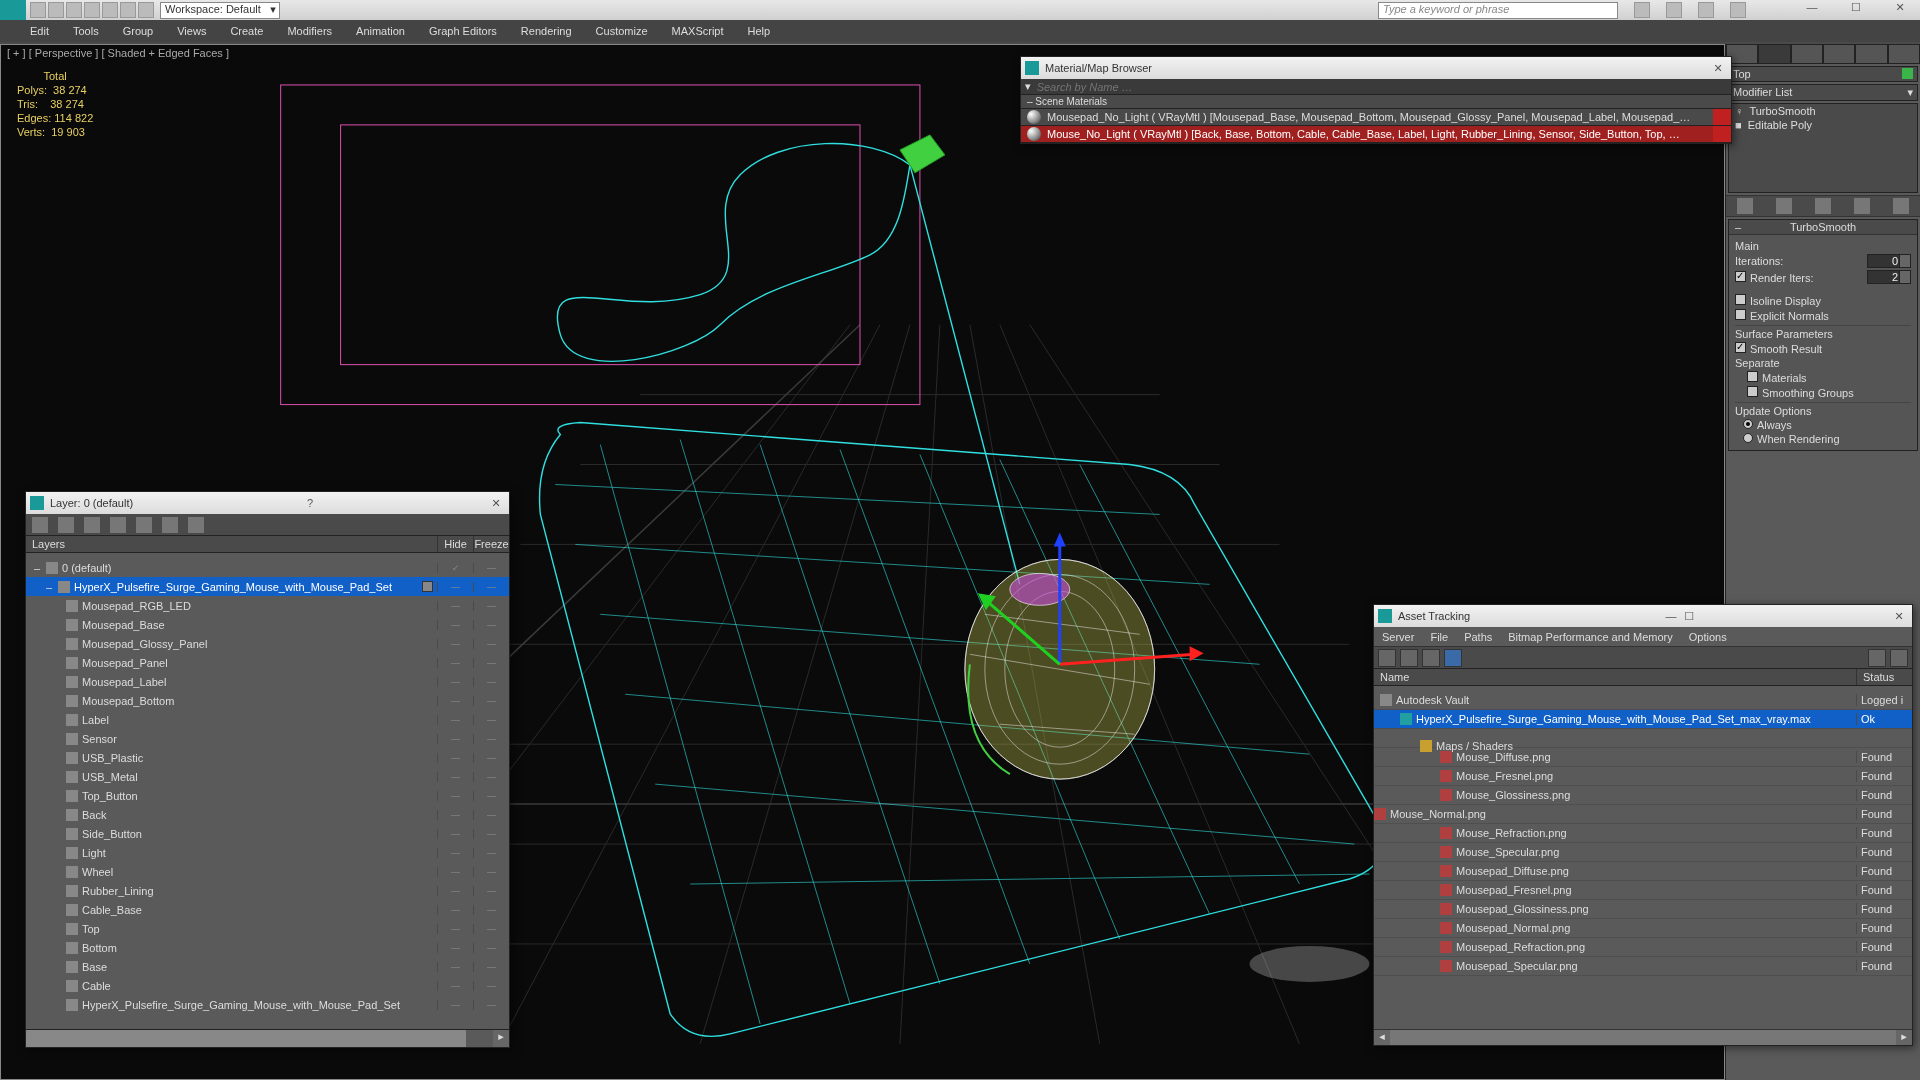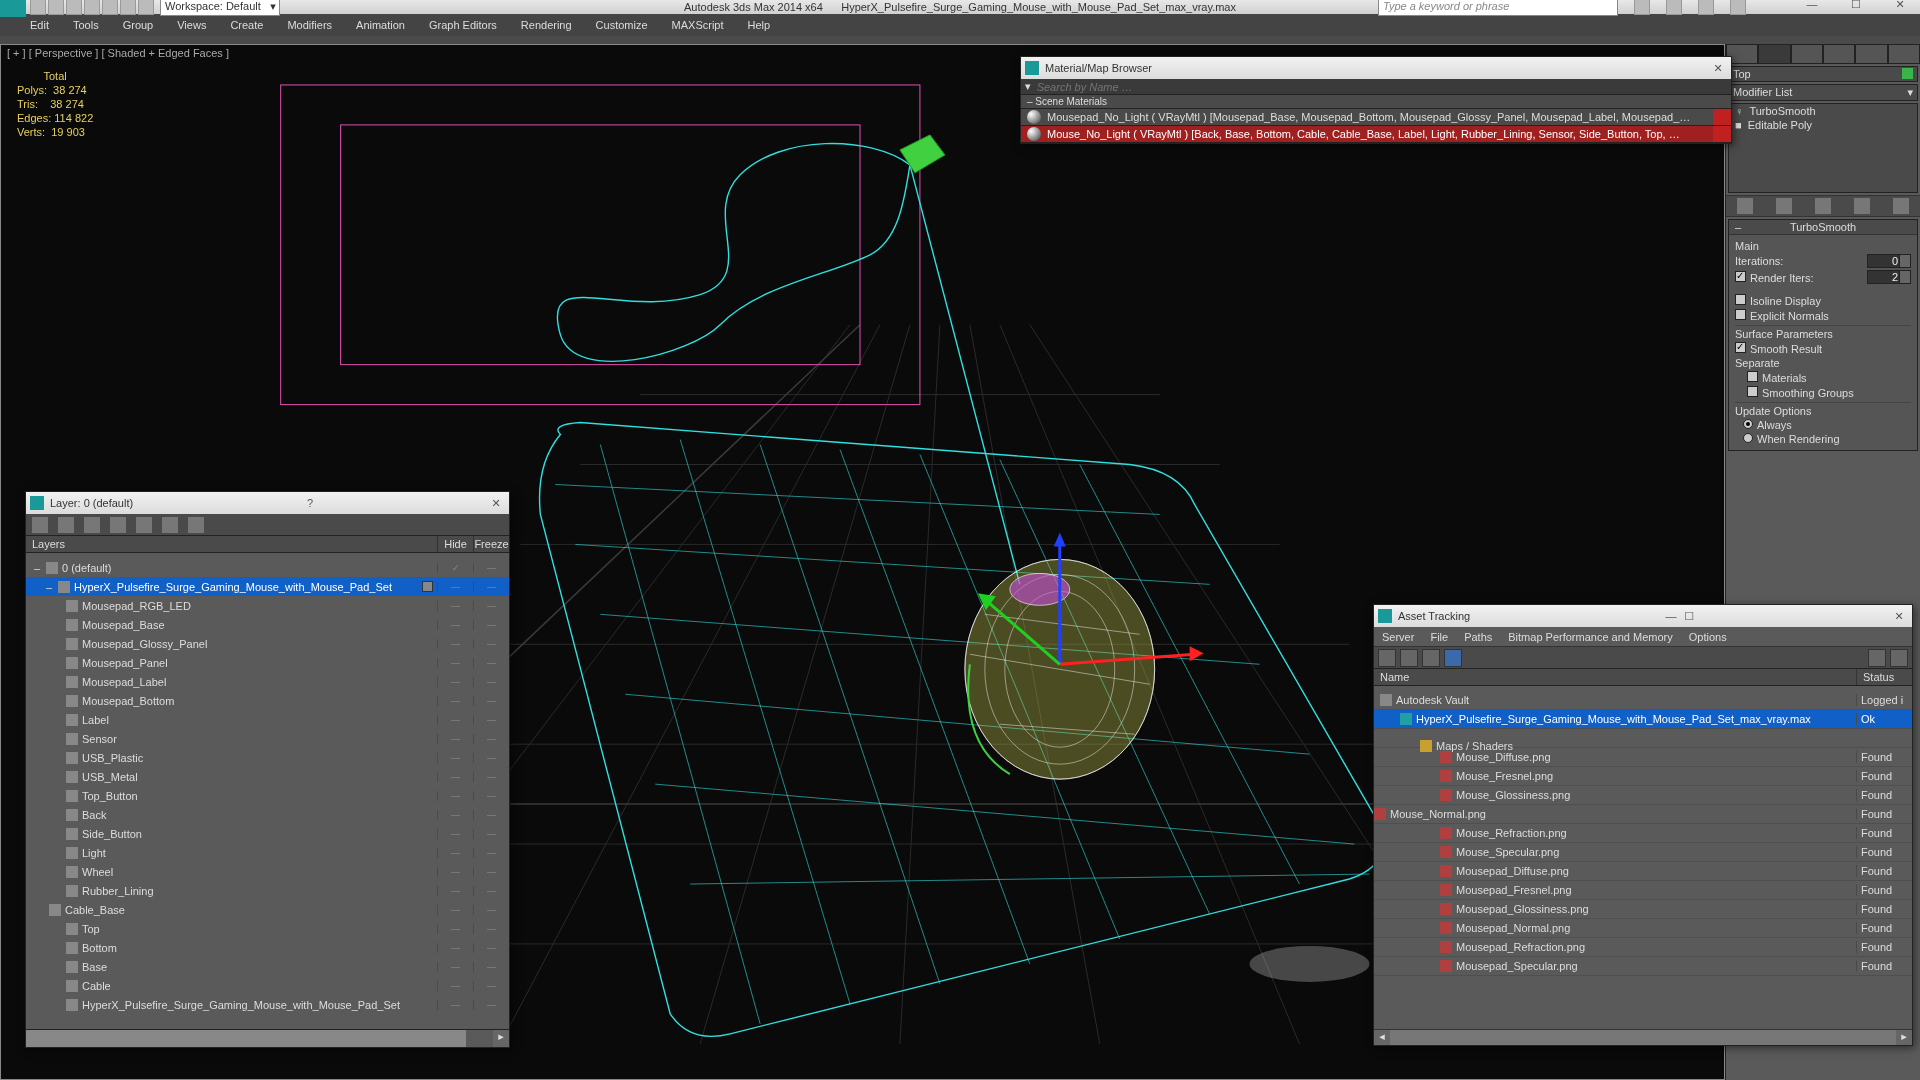--- a/index.html
+++ b/index.html
@@ -1,17 +1,17 @@
 <!DOCTYPE html>
 <html><head>
 <meta charset="utf-8">
 <style>
 * { margin: 0; padding: 0; box-sizing: border-box; font-family: "Segoe UI", Tahoma, sans-serif; font-size: 11px; }
 body { background: #4a4a4a; color: #ccc; width: 1920px; height: 1080px; overflow: hidden; position: relative; }
-.titlebar { height: 14px; background: linear-gradient(#e8e8e8,#d0d0d0); display: flex; align-items: center; color: #333; }
+.titlebar { height: 20px; background: linear-gradient(#e8e8e8,#d0d0d0); display: flex; align-items: center; color: #333; }
 .titlebar .logo { width: 26px; height: 20px; background: #1a9999; margin-right: 4px; }
 .titlebar .tb-icons { display: flex; gap: 2px; }
 .titlebar .tb-icon { width: 16px; height: 16px; background: #bbb; border: 1px solid #999; }
 .titlebar .ws { margin-left: 6px; background: #fff; border: 1px solid #888; padding: 0 18px 0 4px; height: 17px; position: relative; }
 .titlebar .ws::after { content: "▾"; position: absolute; right: 3px; top: 0; }
 .titlebar .title-center { position: absolute; left: 0; right: 0; text-align: center; pointer-events: none; }
 .titlebar .right { margin-left: auto; display: flex; align-items: center; gap: 16px; margin-right: 6px; }
 .titlebar .search { width: 240px; height: 17px; border: 1px solid #888; background: #fff; padding: 0 4px; color: #888; font-style: italic; }
 .titlebar .win-btn { width: 28px; height: 18px; text-align: center; color: #555; }
 .menubar { height: 22px; background: #444; display: flex; align-items: center; padding: 0 30px; gap: 24px; color: #ddd; }
@@ -111,25 +111,20 @@
   <div class="tb-icons">
     <div class="tb-icon"></div>
     <div class="tb-icon"></div>
     <div class="tb-icon"></div>
     <div class="tb-icon"></div>
     <div class="tb-icon"></div>
     <div class="tb-icon"></div>
     <div class="tb-icon"></div>
   </div>
   <div class="ws">Workspace: Default</div>
-  <div class="title-center">
-    <span>Autodesk 3ds Max  2014 x64</span>
-    &nbsp;&nbsp;&nbsp;&nbsp;
-    <span>HyperX_Pulsefire_Surge_Gaming_Mouse_with_Mouse_Pad_Set_max_vray.max</span>
-  </div>
   <div class="right">
     <div class="search">Type a keyword or phrase</div>
     <div class="tb-icon"></div>
     <div class="tb-icon"></div>
     <div class="tb-icon"></div>
     <div class="tb-icon"></div>
     <div style="width:20px"></div>
     <div class="win-btn">—</div>
     <div class="win-btn">☐</div>
     <div class="win-btn">✕</div>
@@ -487,21 +482,21 @@
       </div>
       <div class="lrow">
         <div class="name" style="padding-left: 40px;">
           <span class="ico"></span>
           <span>Rubber_Lining</span>
         </div>
         <div class="cell">—</div>
         <div class="cell">—</div>
       </div>
       <div class="lrow">
-        <div class="name" style="padding-left: 23px;">
+        <div class="name" style="padding-left: 40px;">
           <span class="ico"></span>
           <span>Cable_Base</span>
         </div>
         <div class="cell">—</div>
         <div class="cell">—</div>
       </div>
       <div class="lrow">
         <div class="name" style="padding-left: 40px;">
           <span class="ico"></span>
           <span>Top</span>

